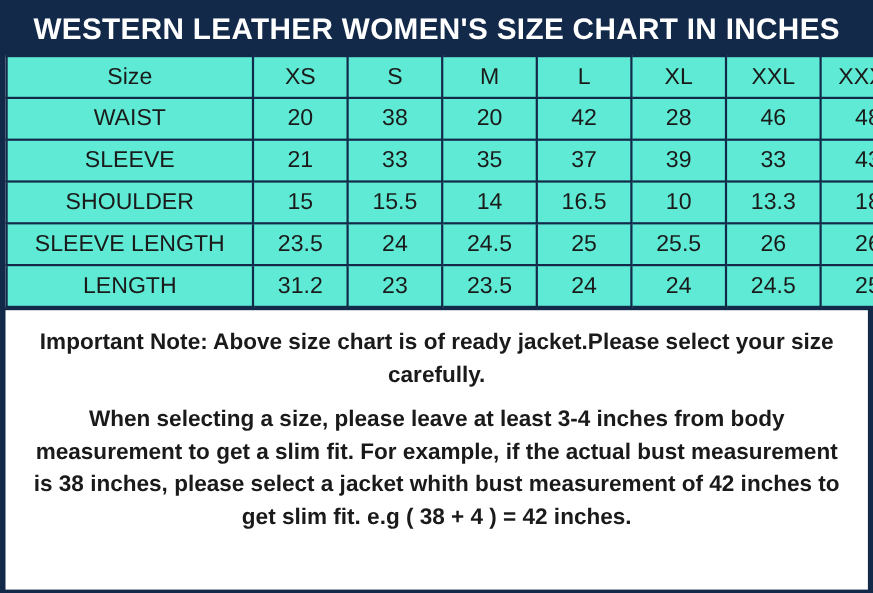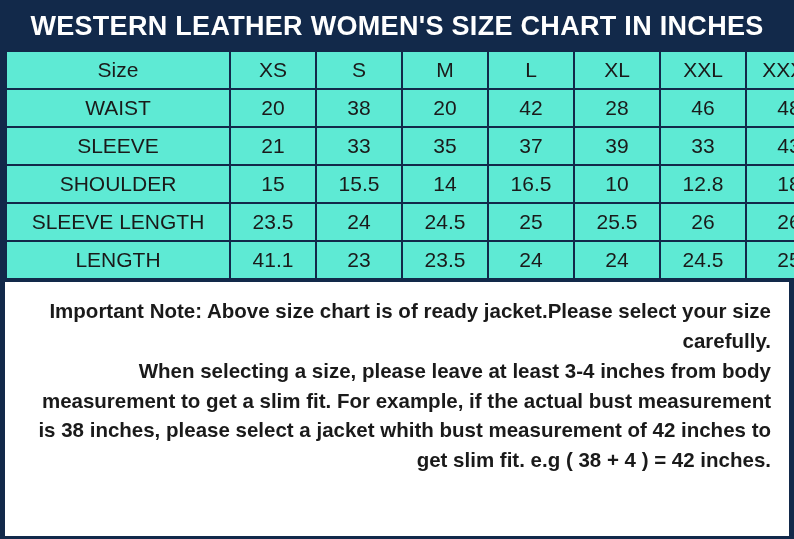--- a/index.html
+++ b/index.html
@@ -68,30 +68,30 @@
     flex: 1;
     background: #ffffff;
     margin: 2px 2px 0 2px;
     padding: 14px 18px 10px 18px;
     box-sizing: border-box;
     display: flex;
     flex-direction: column;
     justify-content: flex-start;
   }
   .note-p {
-    text-align: right;
+    text-align: center;
     font-size: 20.5px;
     font-weight: bold;
     color: #1a1a1a;
     line-height: 1.45;
     margin: 0;
     font-family: "Liberation Sans", sans-serif;
   }
   .note-p.second {
-    margin-top: 0;
+    margin-top: 10px;
   }
 </style>
 </head>
 <body>
 
 <div class="chart-wrap">
 
   <div class="chart-title">WESTERN LEATHER WOMEN'S SIZE CHART IN INCHES</div>
 
   <div class="table-area">
@@ -129,36 +129,36 @@
           <td class="sizeval">33</td>
           <td class="sizeval">43</td>
         </tr>
         <tr>
           <td class="rowhead">SHOULDER</td>
           <td class="sizeval">15</td>
           <td class="sizeval">15.5</td>
           <td class="sizeval">14</td>
           <td class="sizeval">16.5</td>
           <td class="sizeval">10</td>
-          <td class="sizeval">12.8</td>
+          <td class="sizeval">13.3</td>
           <td class="sizeval">18</td>
         </tr>
         <tr>
           <td class="rowhead">SLEEVE LENGTH</td>
           <td class="sizeval">23.5</td>
           <td class="sizeval">24</td>
           <td class="sizeval">24.5</td>
           <td class="sizeval">25</td>
           <td class="sizeval">25.5</td>
           <td class="sizeval">26</td>
           <td class="sizeval">26</td>
         </tr>
         <tr>
           <td class="rowhead">LENGTH</td>
-          <td class="sizeval">41.1</td>
+          <td class="sizeval">31.2</td>
           <td class="sizeval">23</td>
           <td class="sizeval">23.5</td>
           <td class="sizeval">24</td>
           <td class="sizeval">24</td>
           <td class="sizeval">24.5</td>
           <td class="sizeval">25</td>
         </tr>
       </tbody>
     </table>
   </div>

